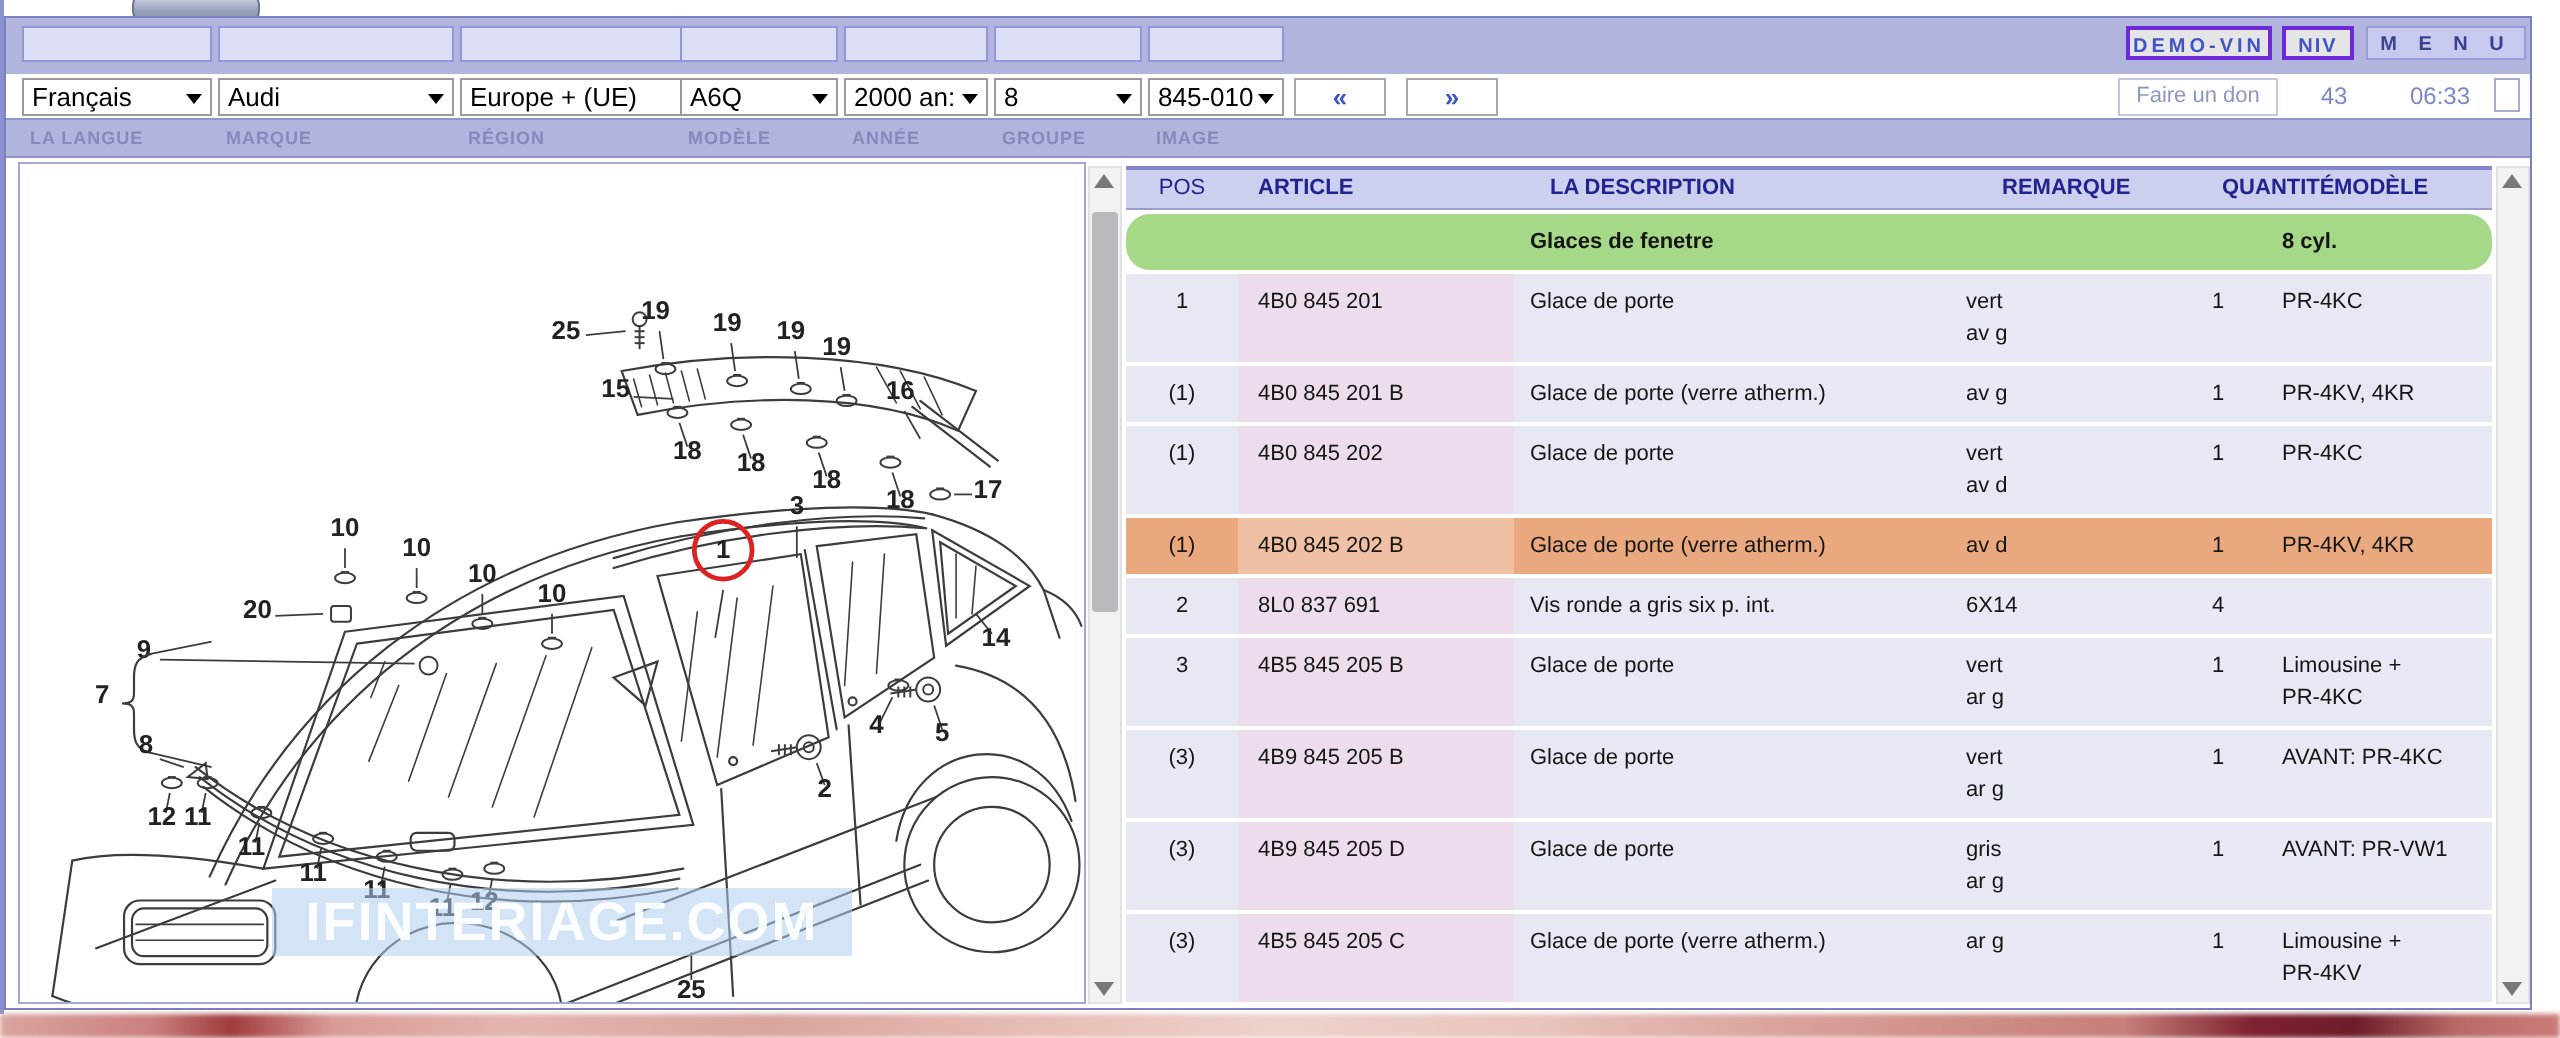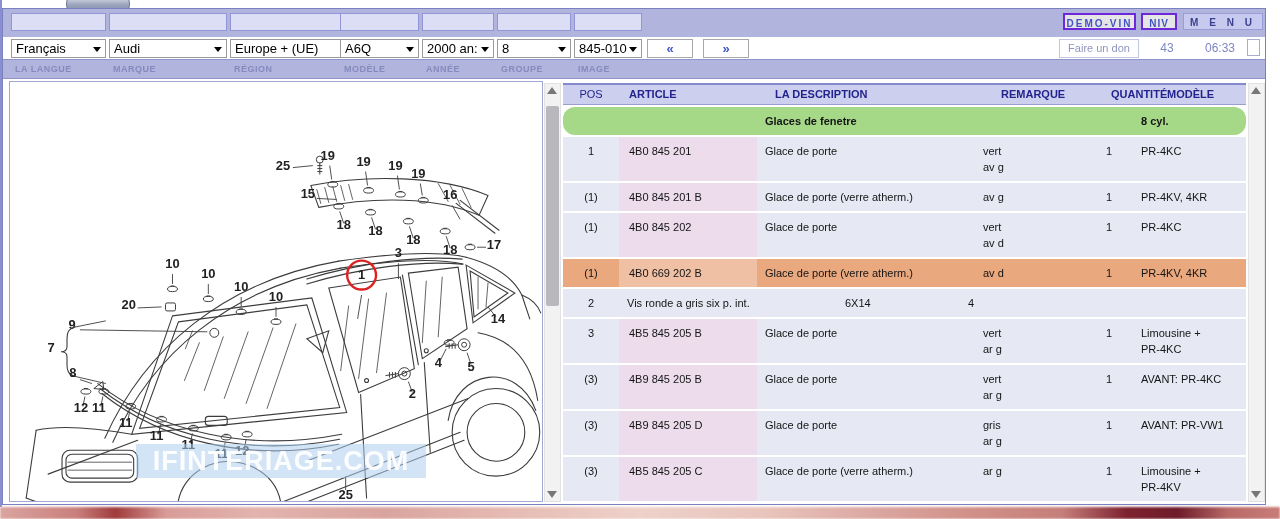--- a/index.html
+++ b/index.html
@@ -498,38 +498,41 @@
           </div>
           <div class="c-mod">
             <div>PR-4KC</div>
           </div>
         </div>
         <div class="tr selected">
           <div class="c-pos">
             <div>(1)</div>
           </div>
           <div class="c-article">
-            <div>4B0 669 202 B</div>
+            <div>4B0 845 202 B</div>
           </div>
           <div class="c-desc">
             <div>Glace de porte (verre atherm.)</div>
           </div>
           <div class="c-rem">
             <div>av d</div>
           </div>
           <div class="c-qty">
             <div>1</div>
           </div>
           <div class="c-mod">
             <div>PR-4KV, 4KR</div>
           </div>
         </div>
         <div class="tr">
           <div class="c-pos">
             <div>2</div>
+          </div>
+          <div class="c-article">
+            <div>8L0 837 691</div>
           </div>
           <div class="c-desc">
             <div>Vis ronde a gris six p. int.</div>
           </div>
           <div class="c-rem">
             <div>6X14</div>
           </div>
           <div class="c-qty">
             <div>4</div>
           </div>

